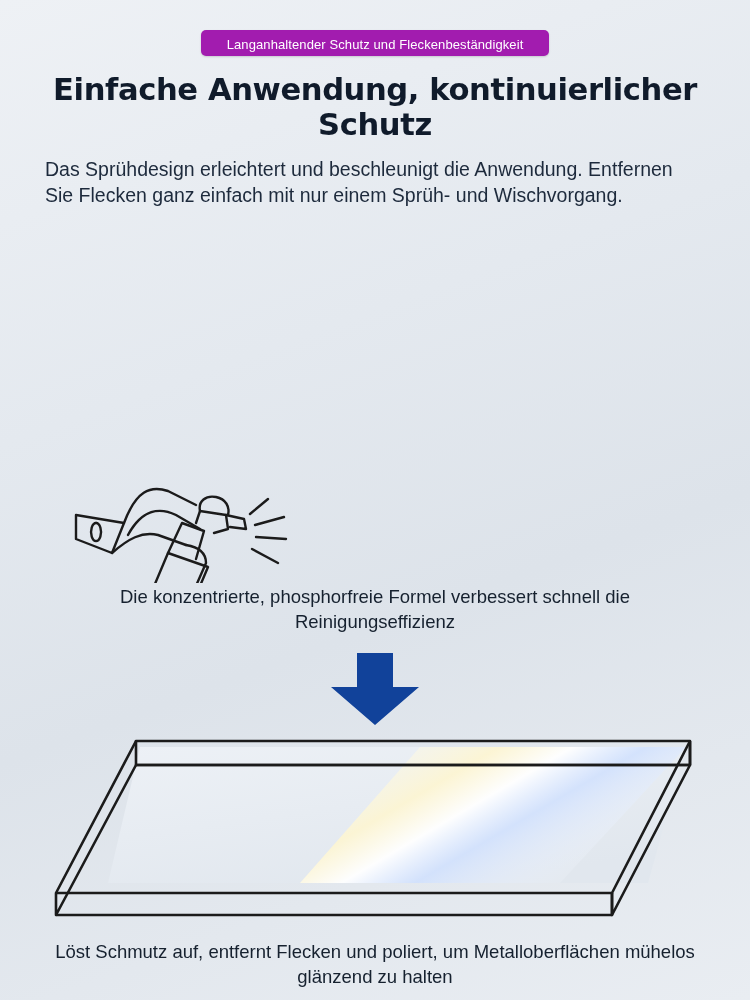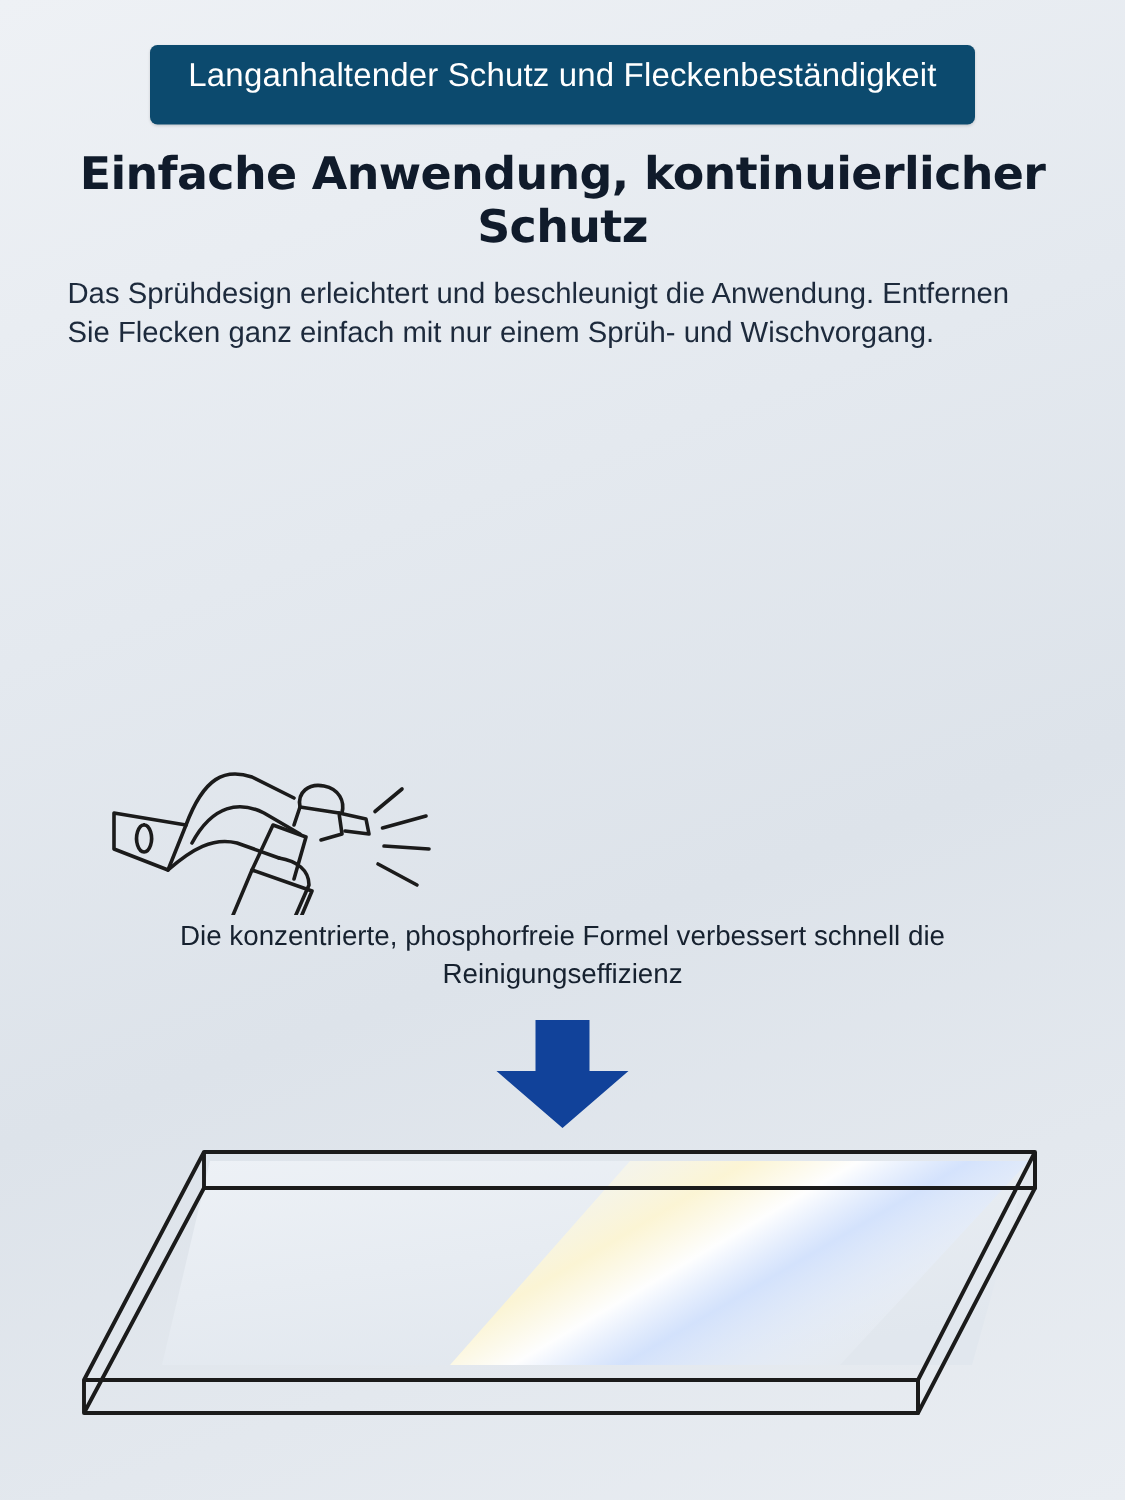--- a/index.html
+++ b/index.html
@@ -22,24 +22,24 @@
     box-sizing: border-box;
   }
 
   
   .badge-row {
     display: flex;
     justify-content: center;
     padding-top: 30px;
   }
   .badge {
-    background: #0c4a6e;
+    background: #a21caf;
     color: #ffffff;
-    font-size: 22px;
-    padding: 7px 26px 20px 26px;
+    font-size: 13px;
+    padding: 7px 26px 4px 26px;
     border-radius: 5px;
     letter-spacing: 0.1px;
     white-space: nowrap;
     box-shadow: 0 1px 2px rgba(0,0,0,0.15);
   }
   h1.headline {
     margin: 16px 0 0 0;
     text-align: center;
     font-size: 30px;
     font-weight: bold;
@@ -307,14 +307,15 @@
           <polyline points="136,8 56,160 56,182 136,32"></polyline>
           <polyline points="690,8 690,32 612,182 612,160"></polyline>
           <polyline points="56,160 612,160 690,8"></polyline>
           <polyline points="56,182 612,182 612,160"></polyline>
           <line x1="136" y1="32" x2="690" y2="32"></line>
         </g>
       </g>
     </svg>
   </div>
 
+  <div class="caption2">Löst Schmutz auf, entfernt Flecken und poliert, um Metalloberflächen mühelos glänzend zu halten</div>
 
 </div>
 
 </body></html>

